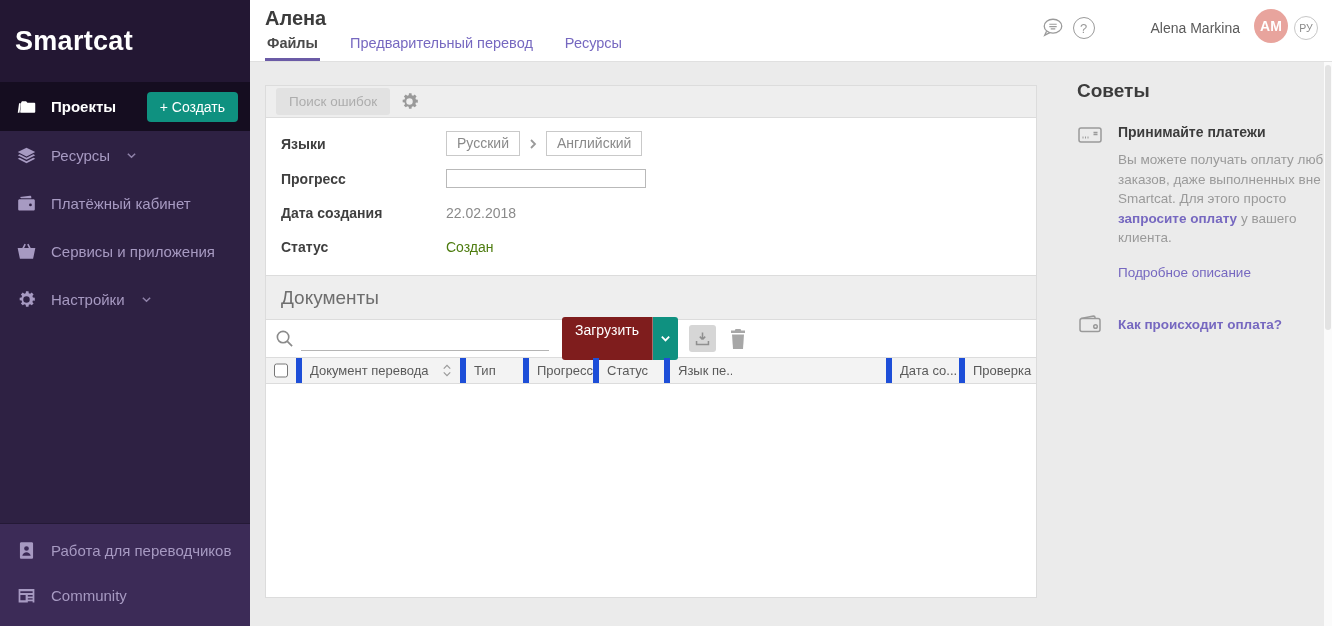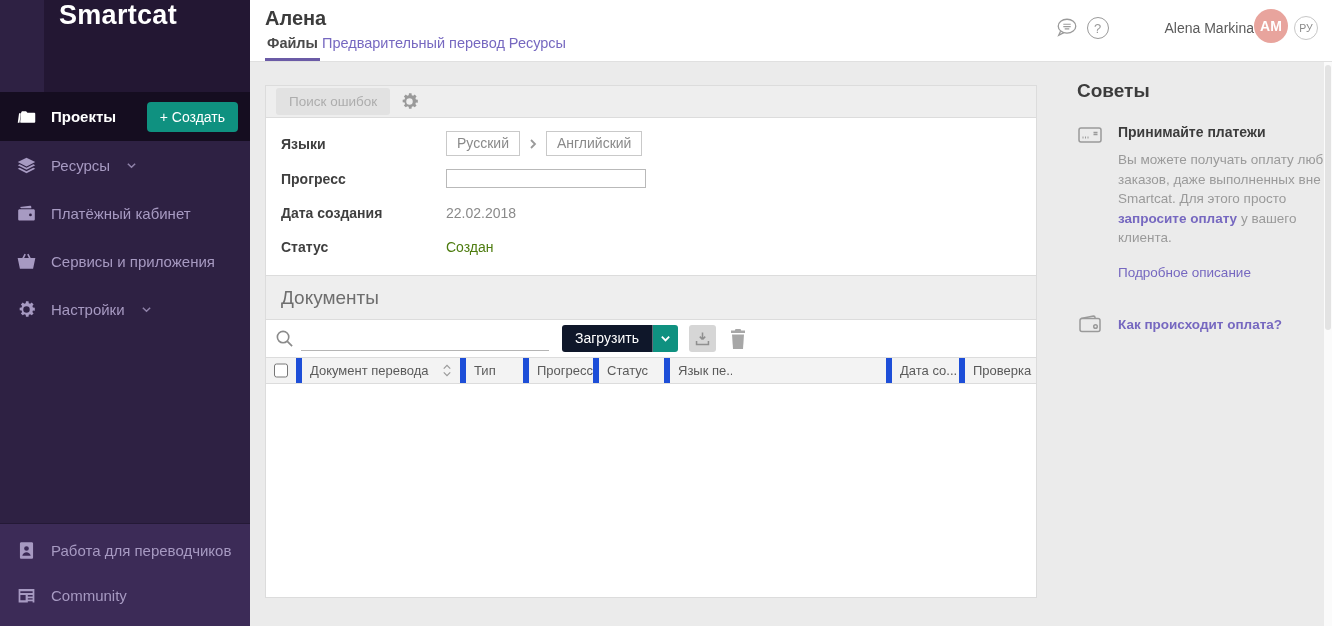--- a/index.html
+++ b/index.html
@@ -2,46 +2,46 @@
 <html><head>
 <meta charset="utf-8">
 <style>
   * { margin:0; padding:0; box-sizing:border-box; }
   html,body { width:1332px; height:626px; overflow:hidden;
     font-family:"Liberation Sans", sans-serif; background:#ebebeb; }
 
   
   .sidebar { position:absolute; left:0; top:0; bottom:0; width:250px;
     background:#2e2143; z-index:5; }
-  .logo-area { height:92px; background:#231733; display:flex; 
-    padding-left:15px;margin-left:44px; }
+  .logo-area { height:82px; background:#231733; display:flex; align-items:center;
+    padding-left:15px; }
   .logo { color:#fff; font-size:27px; font-weight:bold; letter-spacing:.3px; }
   .nav-item { height:48px; display:flex; align-items:center; gap:14px;
     padding:0 12px 0 16px; color:#a79ac2; font-size:15px; cursor:pointer; }
   .nav-item .nico { width:21px; height:21px; flex:0 0 21px; }
   .nav-item.active { background:#150d20; color:#fff; font-weight:bold; height:49px; }
   .chev { width:11px; height:11px; margin-left:2px; opacity:.8; }
   .create-btn { margin-left:auto; background:#0f9180; color:#fff; font-size:14px;
     font-weight:normal; padding:7px 13px; border-radius:4px; border:none; cursor:pointer; }
   .sidebar-bottom { position:absolute; left:0; right:0; bottom:0; background:#3c2b57;
     border-top:1px solid #241936; padding:4px 0 8px; }
   .sidebar-bottom .nav-item { height:45px; }
 
   
   .main { position:absolute; left:250px; right:0; top:0; bottom:0; background:#ebebeb; }
   .topbar { position:relative; height:62px; background:#fff; border-bottom:1px solid #e0e0e0; }
   .page-title { position:absolute; left:15px; top:7px; font-size:20px; font-weight:bold; color:#3c3c3c; }
-  .tabs { position:absolute; left:15px; bottom:0; display:flex; }
+  .tabs { position:absolute; left:15px; bottom:0; display:flex; gap:28px; }
   .tab { padding:0 2px 7px; font-size:14.5px; color:#7668c0; cursor:pointer; border-bottom:3px solid transparent; }
   .tab.active { color:#4a4a4a; font-weight:bold; border-bottom-color:#6b5ba6; }
   .topbar-right { position:absolute; right:14px; top:13px; display:flex; align-items:center; }
   .round-icon { width:24px; height:24px; border-radius:50%; display:flex; align-items:center;
     justify-content:center; color:#9a9a9a; }
   .help-circle { border:1.5px solid #9a9a9a; width:22px; height:22px; font-size:13px; margin-left:8px; cursor:pointer; }
-  .user-name { margin-left:56px; font-size:14px; color:#5a5a5a; }
+  .user-name { margin-left:56px; margin-right:14px; font-size:14px; color:#5a5a5a; }
   .avatar { width:34px; height:34px; border-radius:50%; background:#e8a49d; color:#fff;
     font-size:14px; font-weight:bold; display:flex; align-items:center; justify-content:center;
     margin-top:-4px; cursor:pointer; }
   .lang-badge { width:24px; height:24px; border-radius:50%; border:1px solid #c7c7c7;
     background:#fff; color:#8a8a8a; font-size:10.5px; display:flex; align-items:center;
     justify-content:center; margin-left:6px; cursor:pointer; }
 
   
   .panel { position:absolute; left:15px; top:85px; width:772px; height:513px;
     background:#fff; border:1px solid #dcdcdc; }
@@ -63,22 +63,22 @@
 
   .section-header { height:45px; background:#eeeeee; border-top:1px solid #dcdcdc;
     border-bottom:1px solid #dcdcdc; display:flex; align-items:center; padding:0 15px;
     font-size:19px; color:#6e6e6e; }
 
   .search-row { height:37px; display:flex; align-items:center; padding:0 10px 0 9px; }
   .mag { width:19px; height:19px; color:#8a8a8a; }
   .doc-search-input { width:248px; border:none; border-bottom:1px solid #b5b5b5;
     height:24px; margin-left:7px; font-size:14px; outline:none; background:transparent; }
   .upload-group { display:flex; margin-left:13px; cursor:pointer; }
-  .upload-main { background:#0f172a; color:#fff; font-size:14px; border:none;
-    padding:5px 13px 6px; border-radius:3px 0 0 3px; border-right:1px solid rgba(255,255,255,.35); cursor:pointer; }
+  .upload-main { background:#7f1d1d; color:#fff; font-size:14px; border:none;
+    padding:5px 13px 22px; border-radius:3px 0 0 3px; border-right:1px solid rgba(255,255,255,.35); cursor:pointer; }
   .upload-caret { background:#0f9180; width:25px; border-radius:0 3px 3px 0;
     display:flex; align-items:center; justify-content:center; color:#fff; }
   .upload-caret svg { width:11px; height:11px; }
   .dl-btn { width:27px; height:27px; background:#d6d6d6; border:none; border-radius:3px;
     margin-left:11px; display:flex; align-items:center; justify-content:center;
     color:#8f8f8f; cursor:pointer; }
   .dl-btn svg { width:17px; height:17px; }
   .trash-btn { width:22px; height:24px; color:#a7a7a7; margin-left:11px; cursor:pointer; }
 
   .table-header { display:flex; align-items:stretch; background:#f3f3f3;

